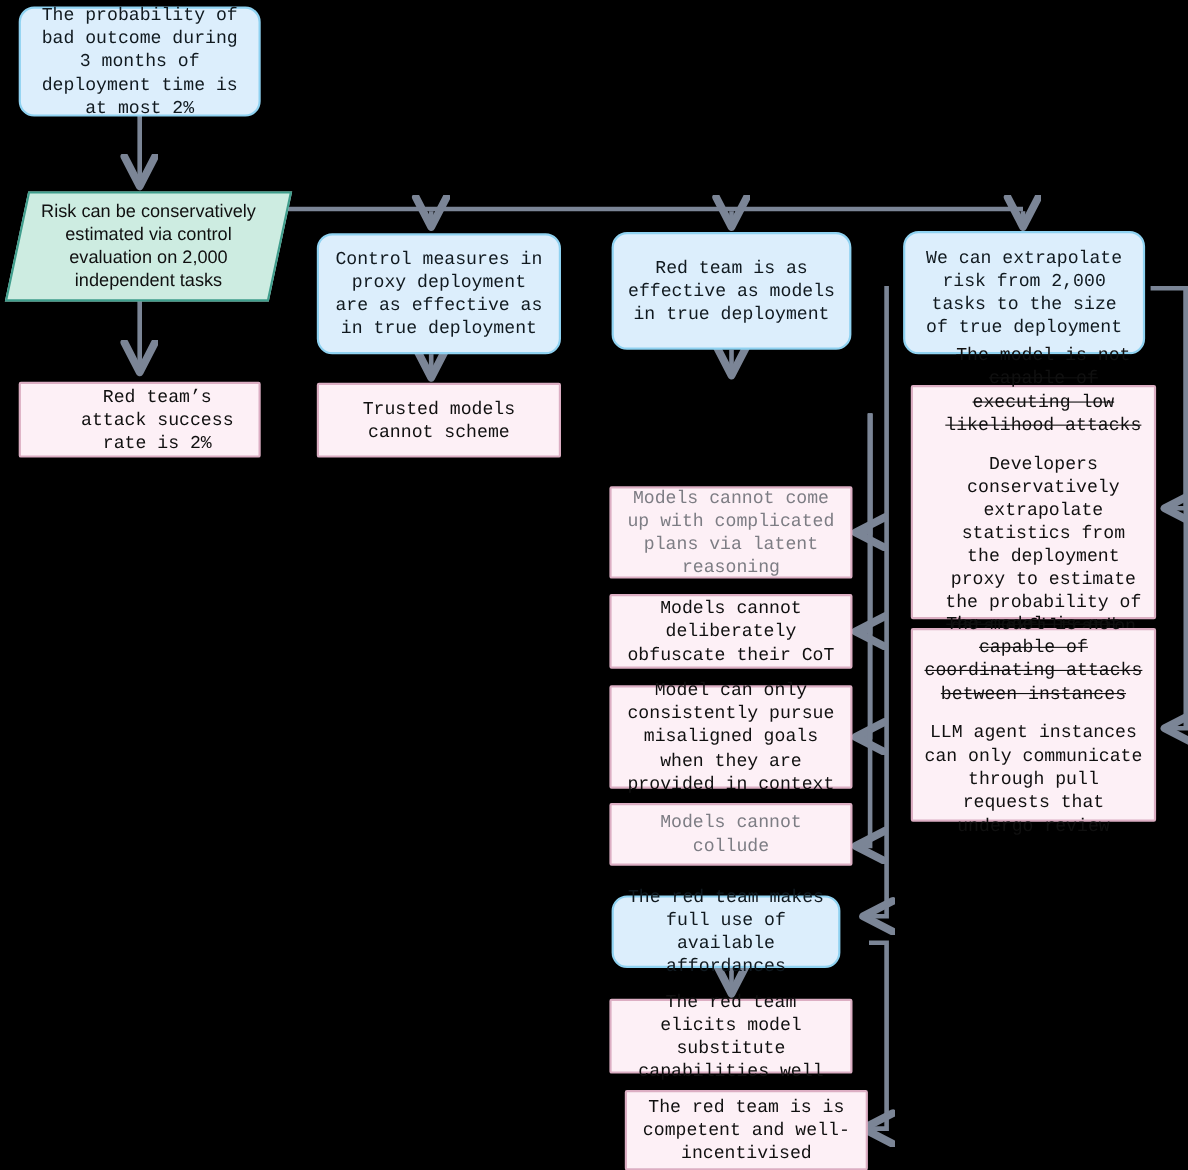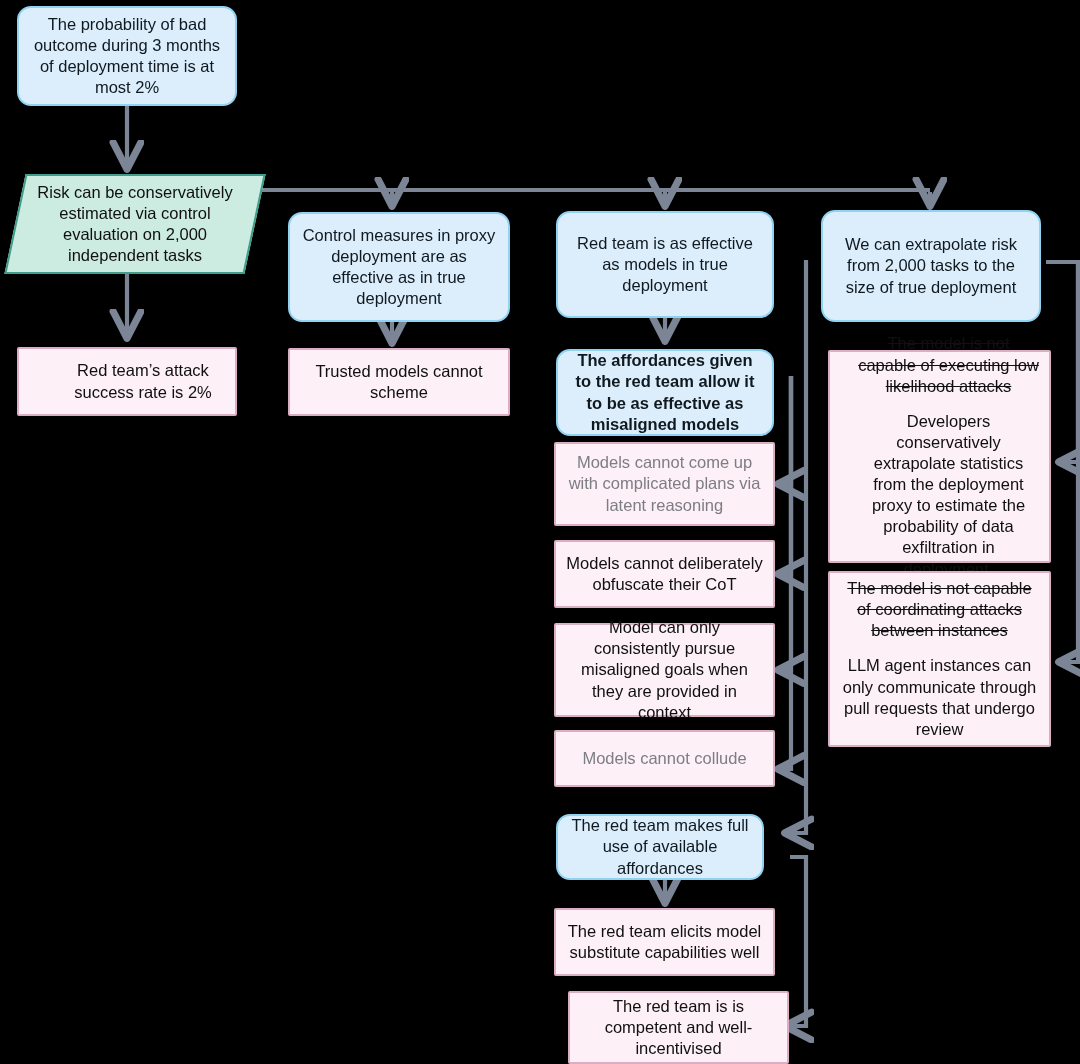--- a/index.html
+++ b/index.html
@@ -24,20 +24,21 @@
   }
   .node {
     position: absolute;
     display: flex;
     align-items: center;
     justify-content: center;
     text-align: center;
     line-height: 1.28;
     padding: 8px 10px;
     z-index: 3;
+    font-family: Liberation Mono, monospace;
   }
   .node .txt { width: 100%; }
 
   
   .blue {
     background: #dceefc;
     border: 2px solid #8fd2f1;
     border-radius: 14px;
     color: #10191f;
     font-size: 16.5px;
@@ -142,23 +143,20 @@
   </div>
 
   <div class="node pink" style="left:288px; top:348px; width:222px; height:68px;">
     <span class="txt">Trusted models cannot scheme</span>
   </div>
 
   <div class="node blue" style="left:556px; top:211px; width:218px; height:107px;">
     <span class="txt">Red team is as effective as models in true deployment</span>
   </div>
 
-  <div class="node blue bold" style="left:556px; top:349px; width:218px; height:87px;">
-    <span class="txt">The affordances given to the red team allow it to be as effective as misaligned models</span>
-  </div>
 
   <div class="node pink muted" style="left:554px; top:442px; width:221px; height:84px;">
     <span class="txt">Models cannot come up with complicated plans via latent reasoning</span>
   </div>
 
   <div class="node pink" style="left:554px; top:540px; width:221px; height:68px;">
     <span class="txt">Models cannot deliberately obfuscate their CoT</span>
   </div>
 
   <div class="node pink" style="left:554px; top:623px; width:221px; height:94px;">

